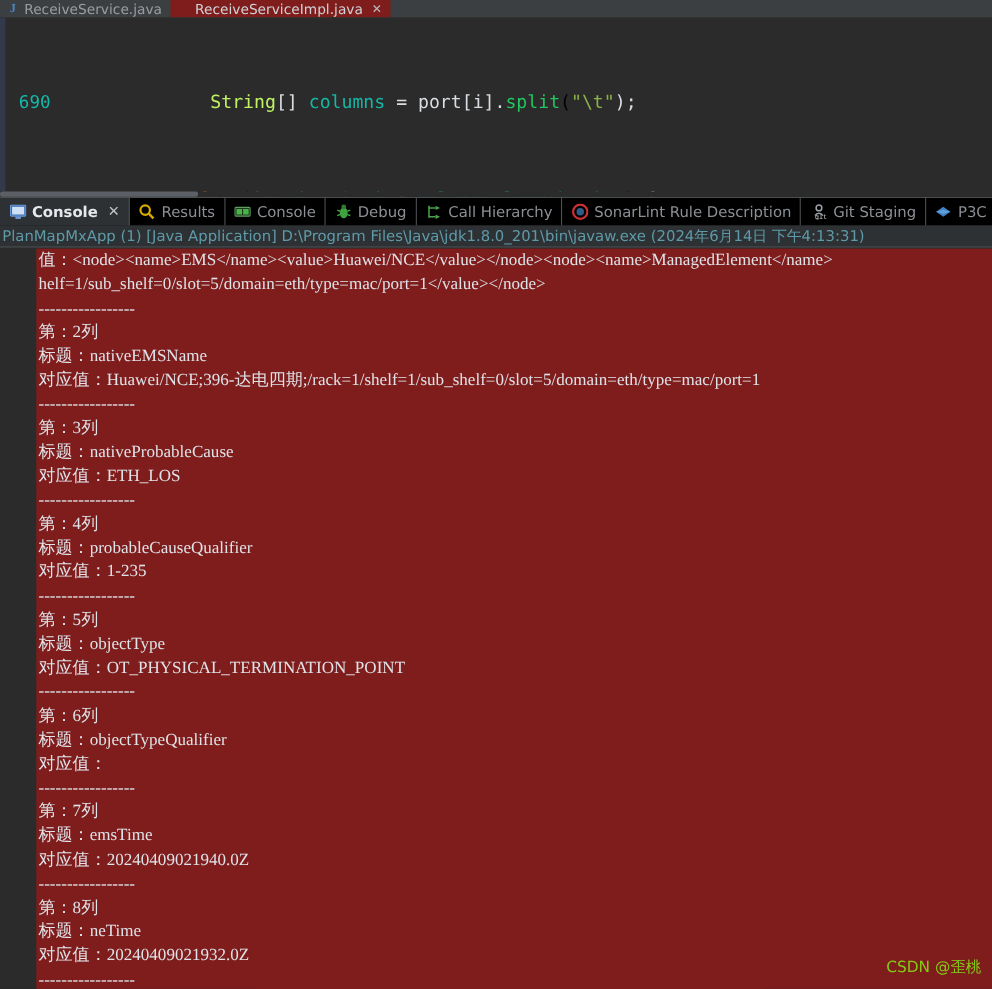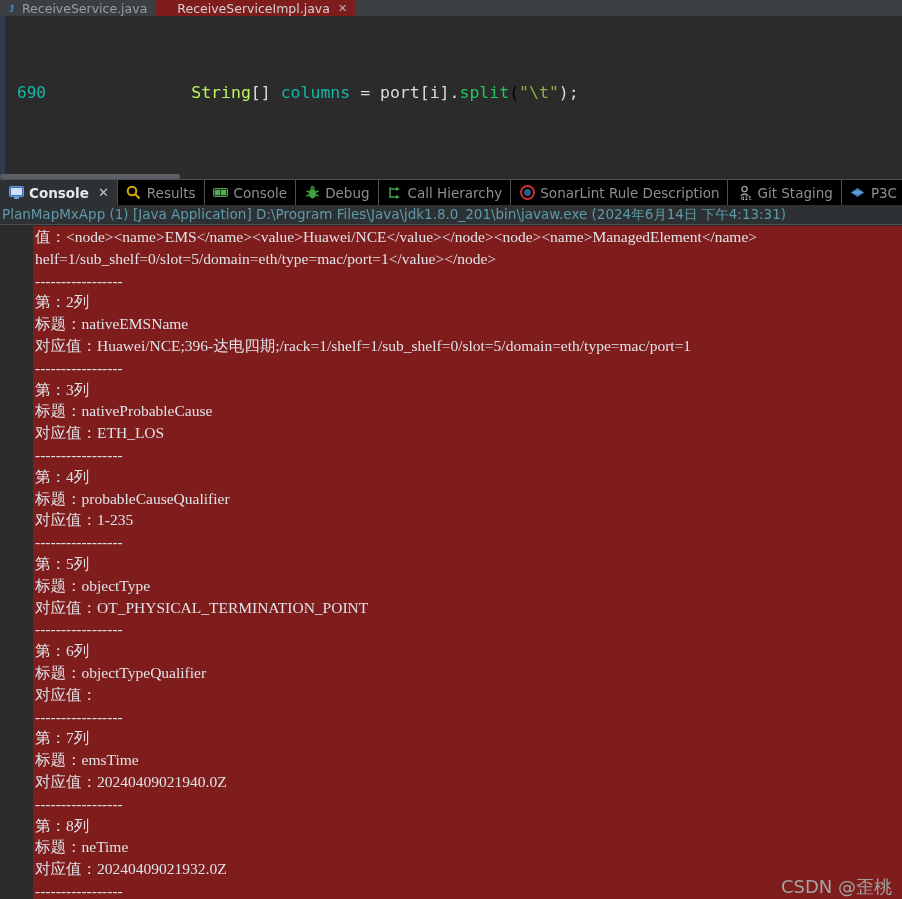--- a/index.html
+++ b/index.html
@@ -134,22 +134,22 @@
     color: #dfe3e8;
     white-space: pre;
     overflow: hidden;
     padding-left: 2px;
     margin-left: 33px;
   }
   .oline { height: 21.8px; }
 
   
   .watermark {
-    position: absolute; right: 10px; bottom: 0;
-    color: #a3a3a3; font-size: 18px;
+    position: absolute; right: 10px; bottom: 10px;
+    color: #84cc16; font-size: 14px;
     font-family: "DejaVu Sans", sans-serif;
     pointer-events: none;
   }
 </style>
 </head>
 <body>
 
 <div id="app">
 
   <div class="tabstrip">

